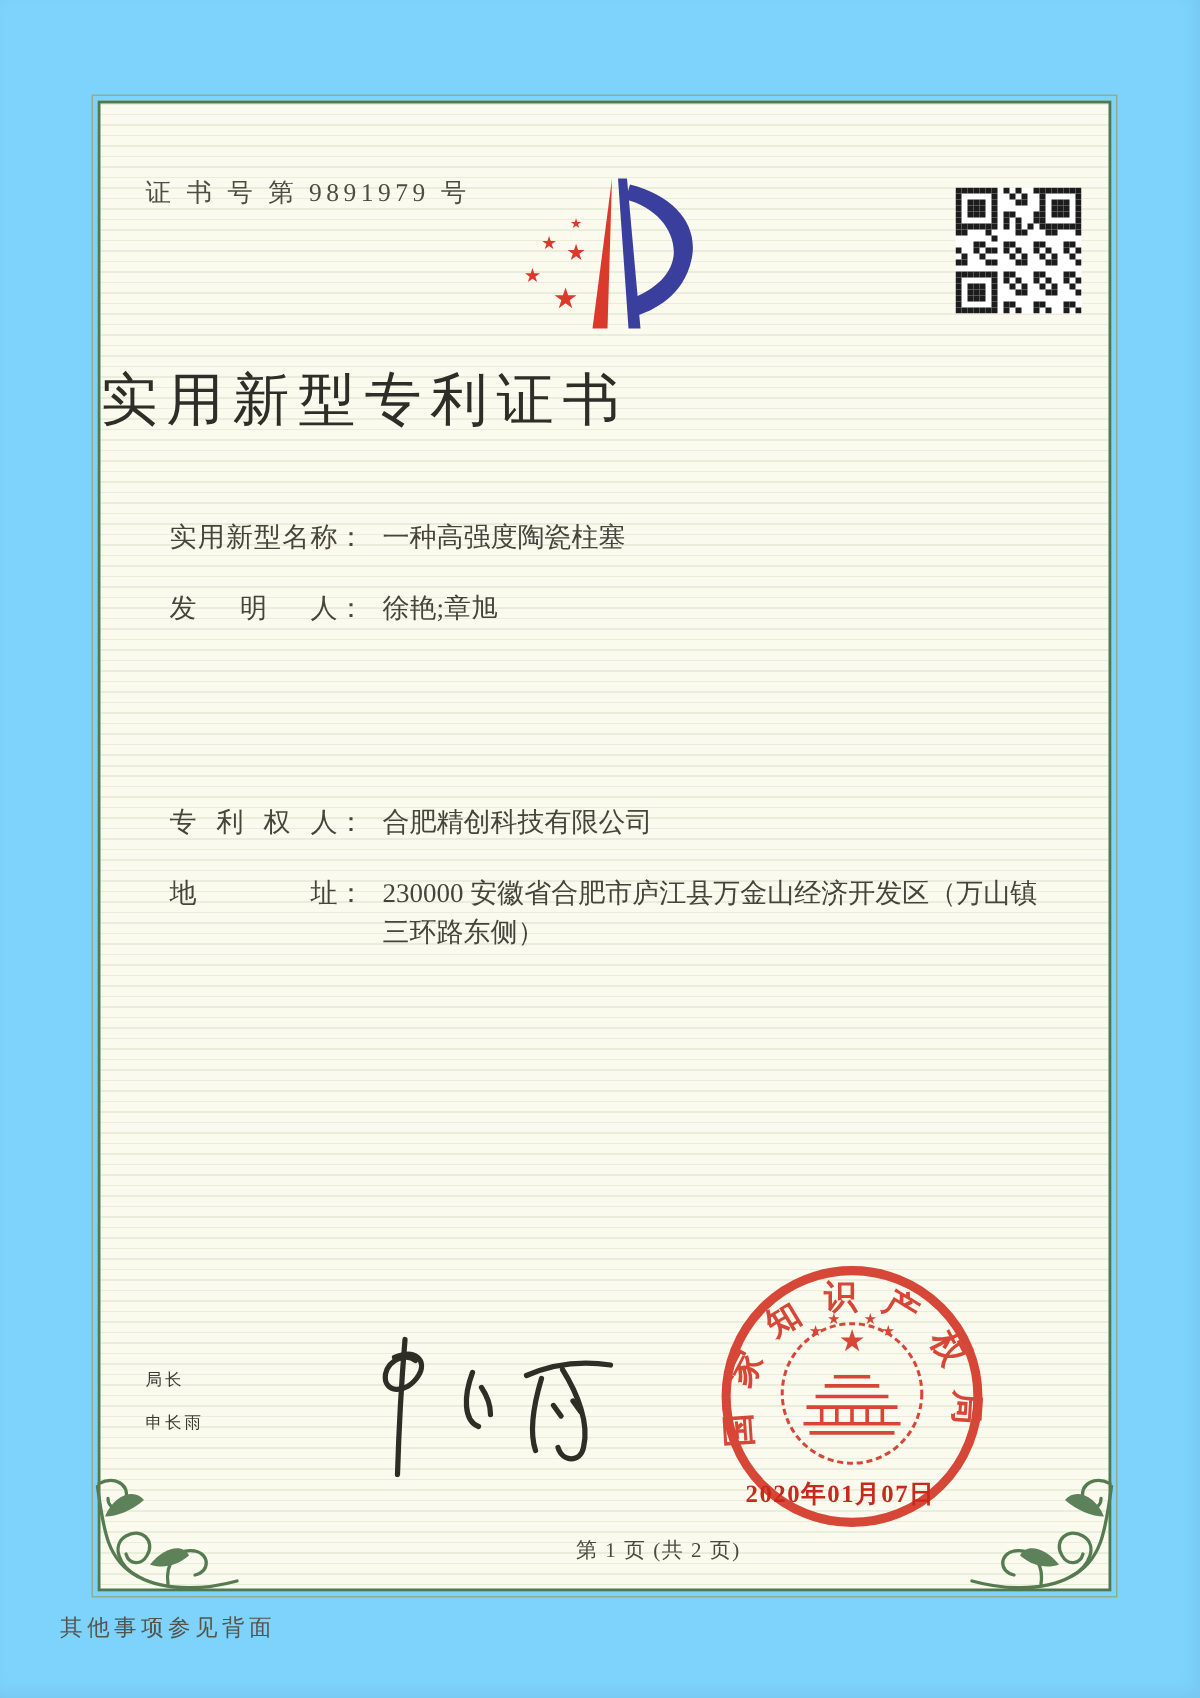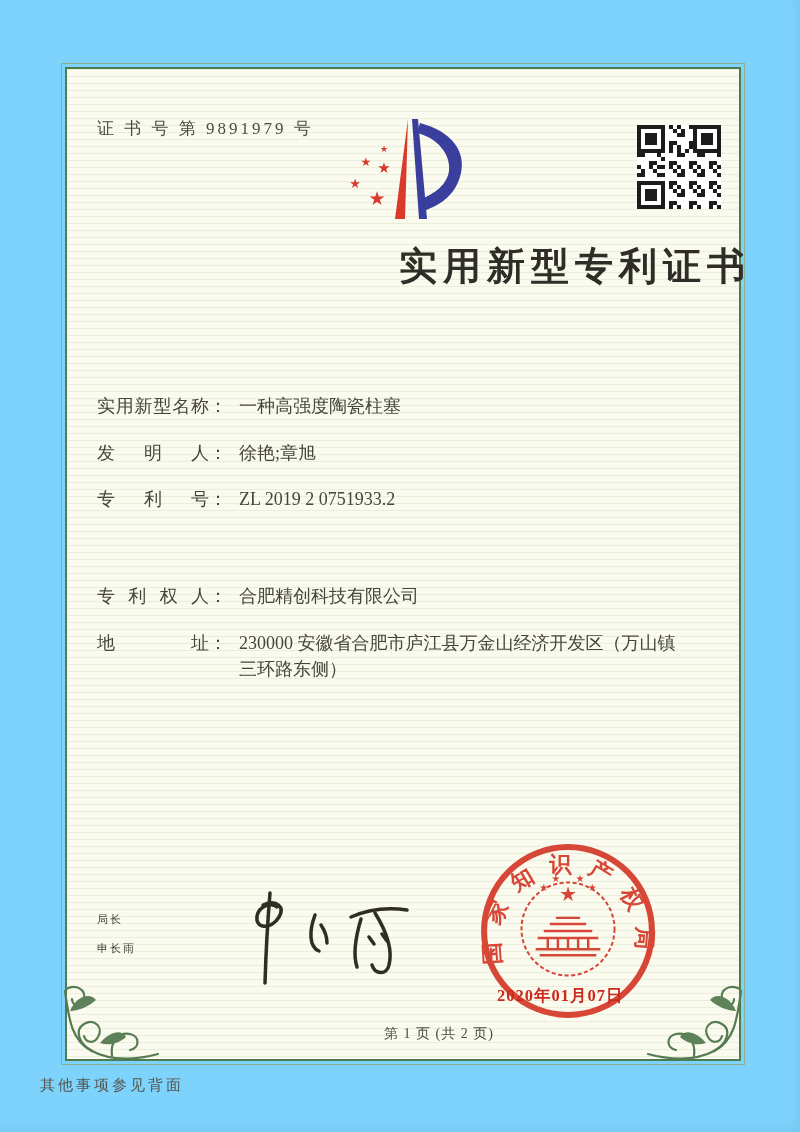--- a/index.html
+++ b/index.html
@@ -10,24 +10,24 @@
   .frame{position:absolute;left:65px;top:67px;width:672px;height:990px;
          border:2px solid #4e7a50;outline:1px solid #8fae8c;outline-offset:3px;
          background:
            repeating-linear-gradient(180deg, rgba(160,190,140,0.20) 0 1px, rgba(0,0,0,0) 1px 7px),
            #fbfaef;}
   .cert-no{position:absolute;left:30px;top:48px;font-size:17px;letter-spacing:3px;color:#4c4c42;}
   
   .logo{position:absolute;left:266px;top:42px;width:140px;height:118px;}
   .qr{position:absolute;left:570px;top:56px;width:84px;height:84px;background:#fff;}
   .qr svg{width:84px;height:84px;fill:#1c1c1c;display:block;}
-  .title{position:absolute;left:12px;top:172px;width:100%;text-align:right;
-         font-size:38px;font-weight:700;letter-spacing:6px;color:#2e2d27;}
-  
-  .frow{position:absolute;left:30px;right:26px;font-size:18px;color:#46453b;line-height:26px;margin-top:48px;}
+  .title{position:absolute;left:0;top:172px;width:100%;text-align:left;
+         font-size:38px;font-weight:400;letter-spacing:6px;color:#2e2d27;}
+  
+  .frow{position:absolute;left:46px;right:26px;font-size:18px;color:#46453b;line-height:26px;}
   .f1{top:276px}.f2{top:323px}.f3{top:369px}.f4{top:416px}.f5{top:466px}.f6{top:513px}.f7{top:562px}
   .flabel{display:inline-block;width:112px;text-align:justify;text-align-last:justify;
           -moz-text-align-last:justify;vertical-align:top;}
   .fcolon{display:inline-block;vertical-align:top;}
   .fvalue{display:inline-block;margin-left:12px;vertical-align:top;white-space:pre-line;max-width:470px;}
   .grant2{position:absolute;left:305px;top:0;}
   .grant2 .fvalue{margin-left:4px;}
   
   .paras{position:absolute;left:32px;right:28px;top:597px;font-size:15px;line-height:22px;
          color:#3f3e34;text-align:justify;}
@@ -273,23 +273,20 @@
     </div>
 
     <div class="title">实用新型专利证书</div>
 
     <div class="frow f1">
       <span class="flabel">实用新型名称</span><span class="fcolon">：</span><span class="fvalue">一种高强度陶瓷柱塞</span>
     </div>
     <div class="frow f2">
       <span class="flabel">发明人</span><span class="fcolon">：</span><span class="fvalue">徐艳;章旭</span>
     </div>
-    <div class="frow f3">
-      <span class="flabel">专利号</span><span class="fcolon">：</span><span class="fvalue">ZL 2019 2 0751933.2</span>
-    </div>
     <div class="frow f5">
       <span class="flabel">专利权人</span><span class="fcolon">：</span><span class="fvalue">合肥精创科技有限公司</span>
     </div>
     <div class="frow f6">
       <span class="flabel">地址</span><span class="fcolon">：</span><span class="fvalue">230000 安徽省合肥市庐江县万金山经济开发区（万山镇
 三环路东侧）</span>
     </div>
 
 
     <div class="signer">

